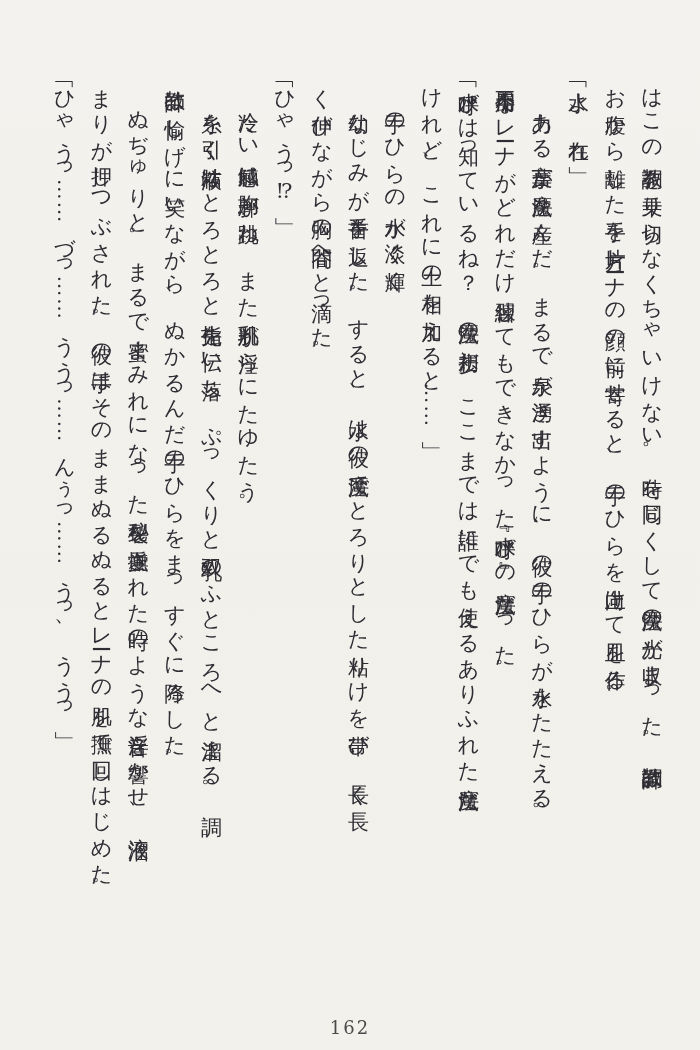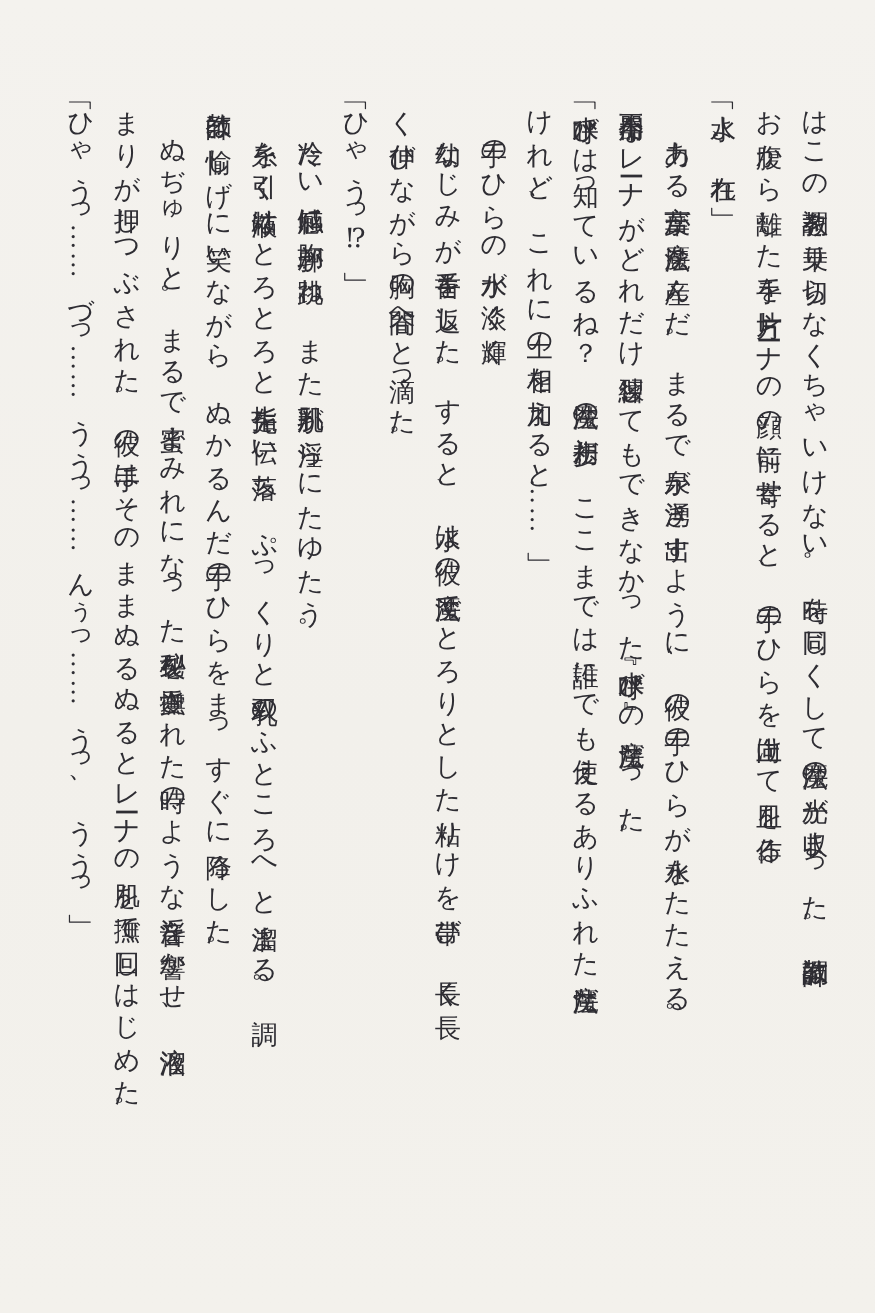--- a/index.html
+++ b/index.html
@@ -65,14 +65,15 @@
     <div class="text-col">く伸びながら胸の谷間へと滴った。</div>
     <div class="text-col">「ひゃうっ⁉」</div>
     <div class="text-col">　冷たい感触に胸郭が跳ね、また乳肌が淫らにたゆたう。</div>
     <div class="text-col">　糸を引く粘液はとろとろと指先を伝い落ち、ぷっくりと双乳のふところへと溜まる。調</div>
     <div class="text-col">教師は愉しげに笑いながら、ぬかるんだ手のひらをまっすぐに降ろした。</div>
     <div class="text-col">　ぬぢゅりと。まるで蜜まみれになった秘裂を愛撫された時のような淫音を響かせ、液溜</div>
     <div class="text-col">まりが押しつぶされた。彼の手はそのままぬるぬるとレーナの肌を撫で回しはじめた。</div>
     <div class="text-col">「ひゃうっ……づっ……ううっ……んぅっ……うっ、ううっ」</div>
   </div>
 
+  <div class="page-number">162</div>
 
 </div>
 
 </body></html>

